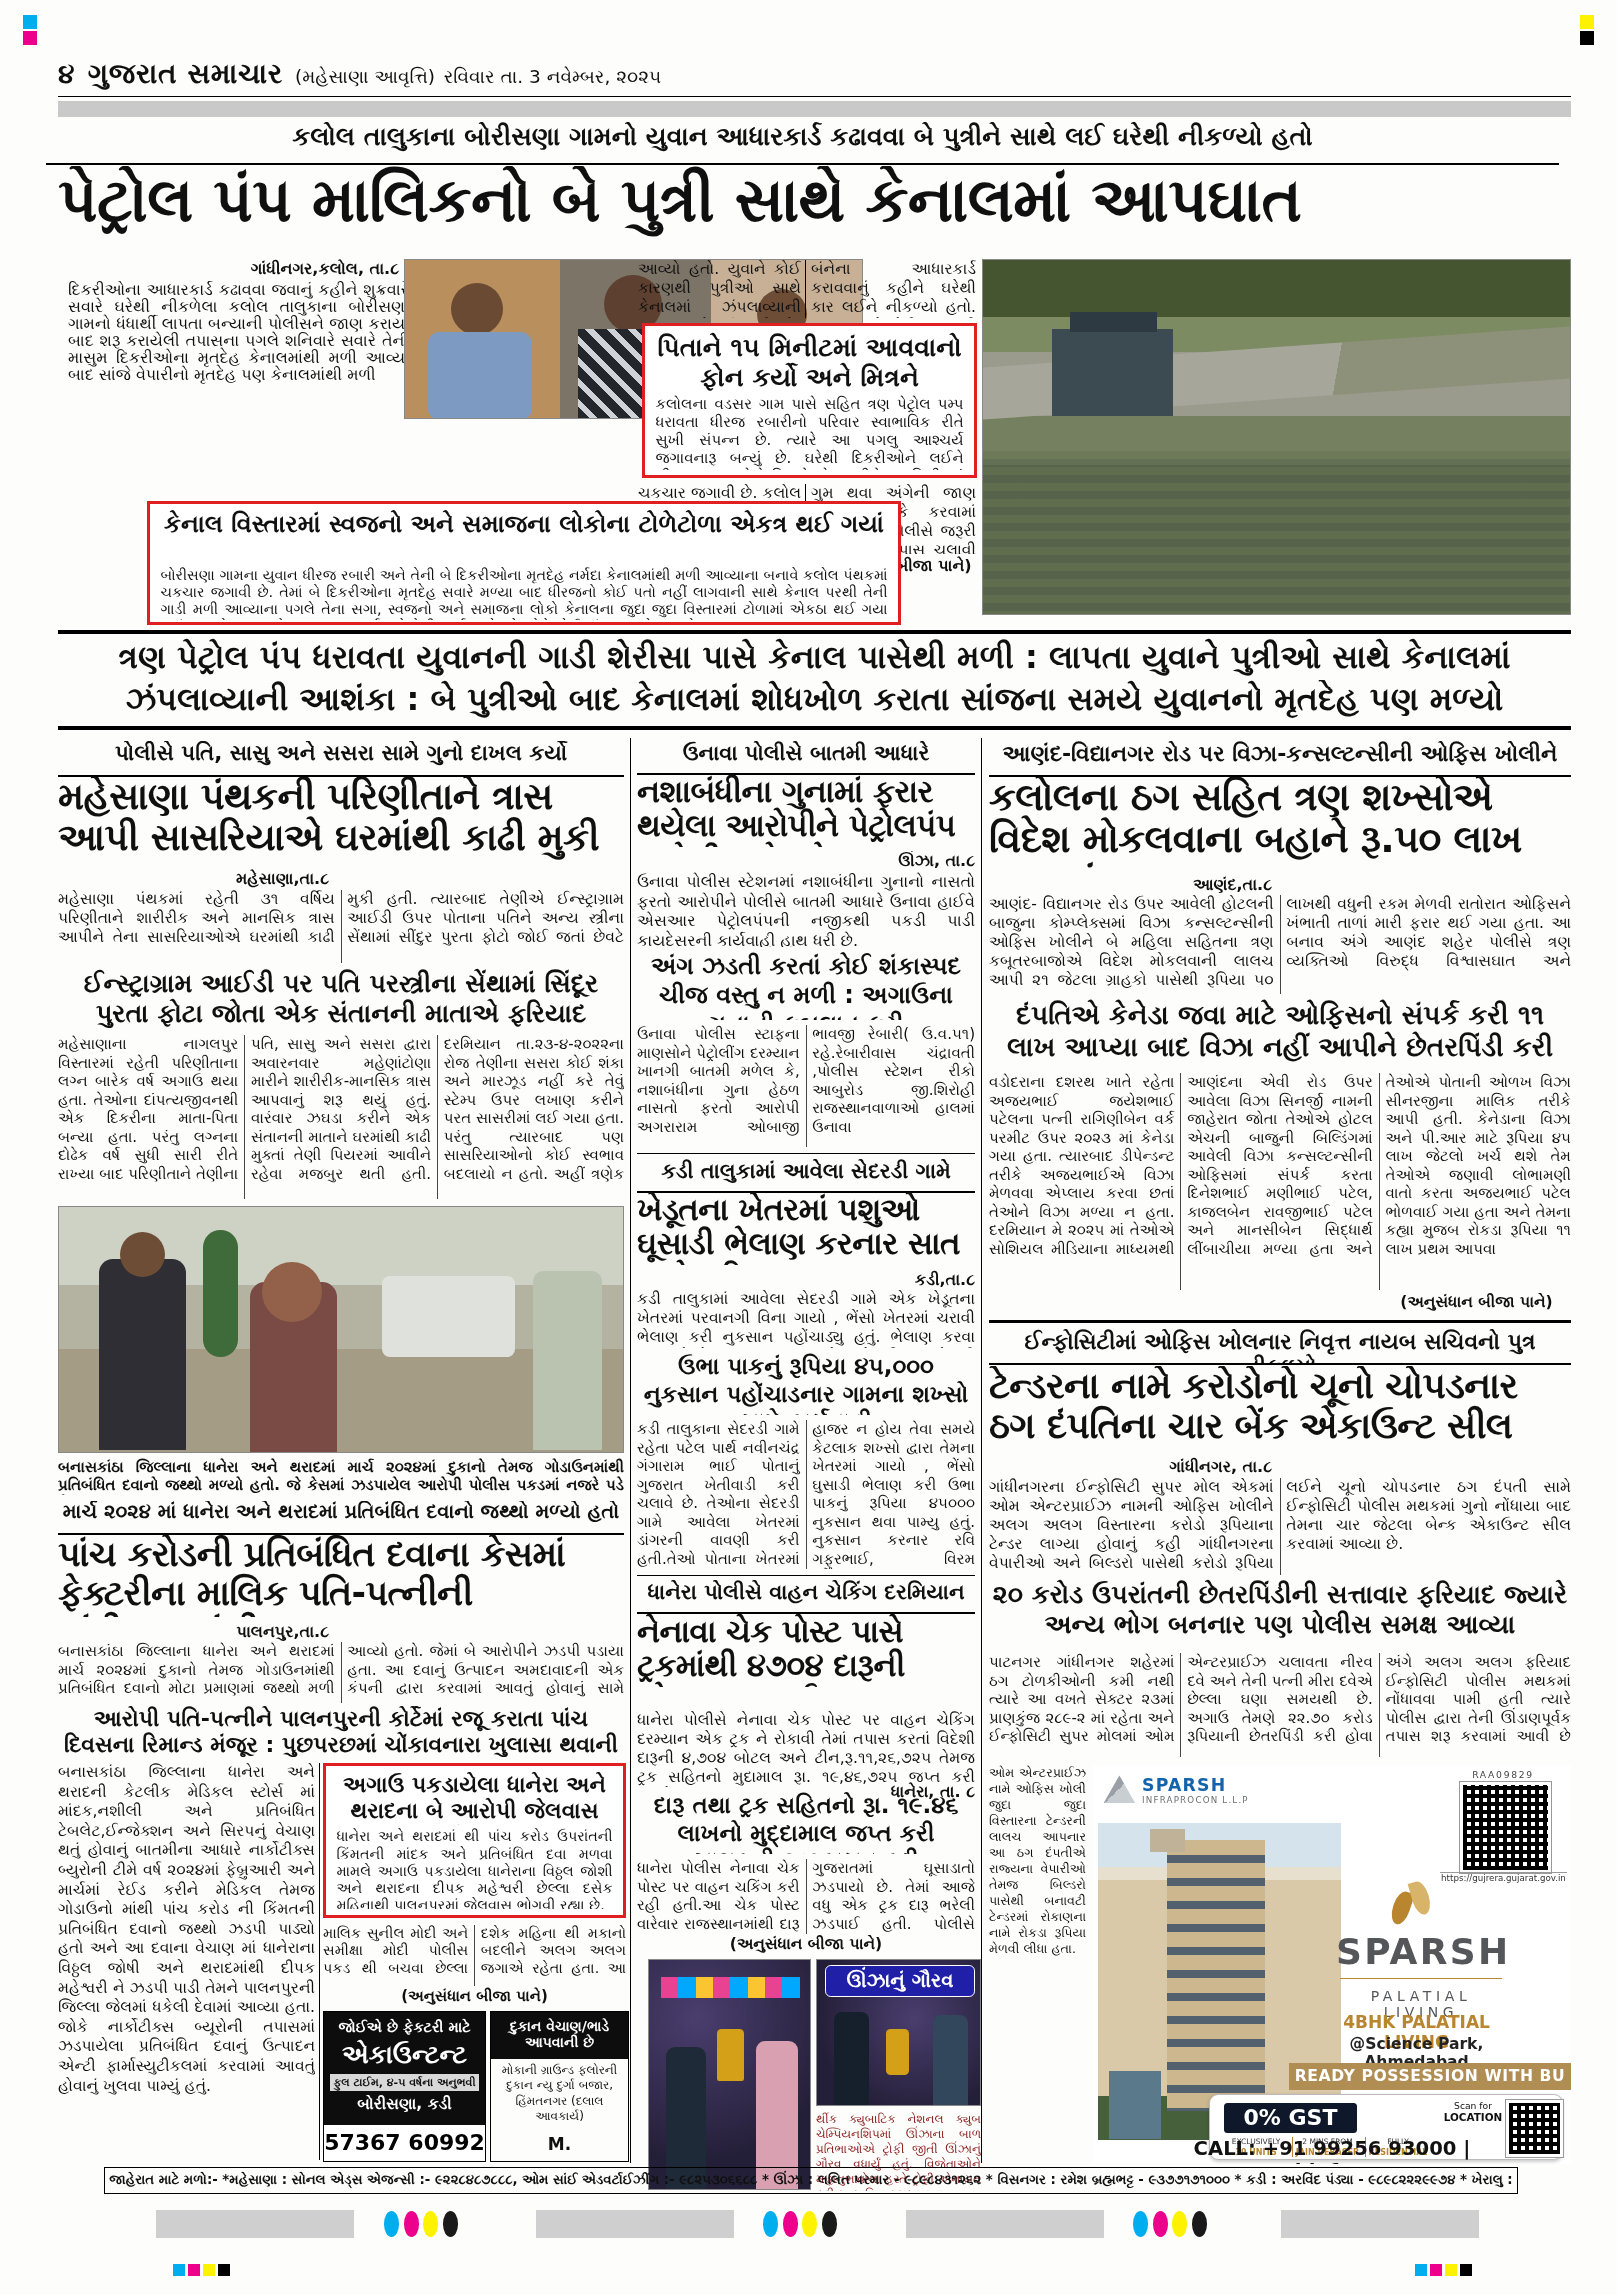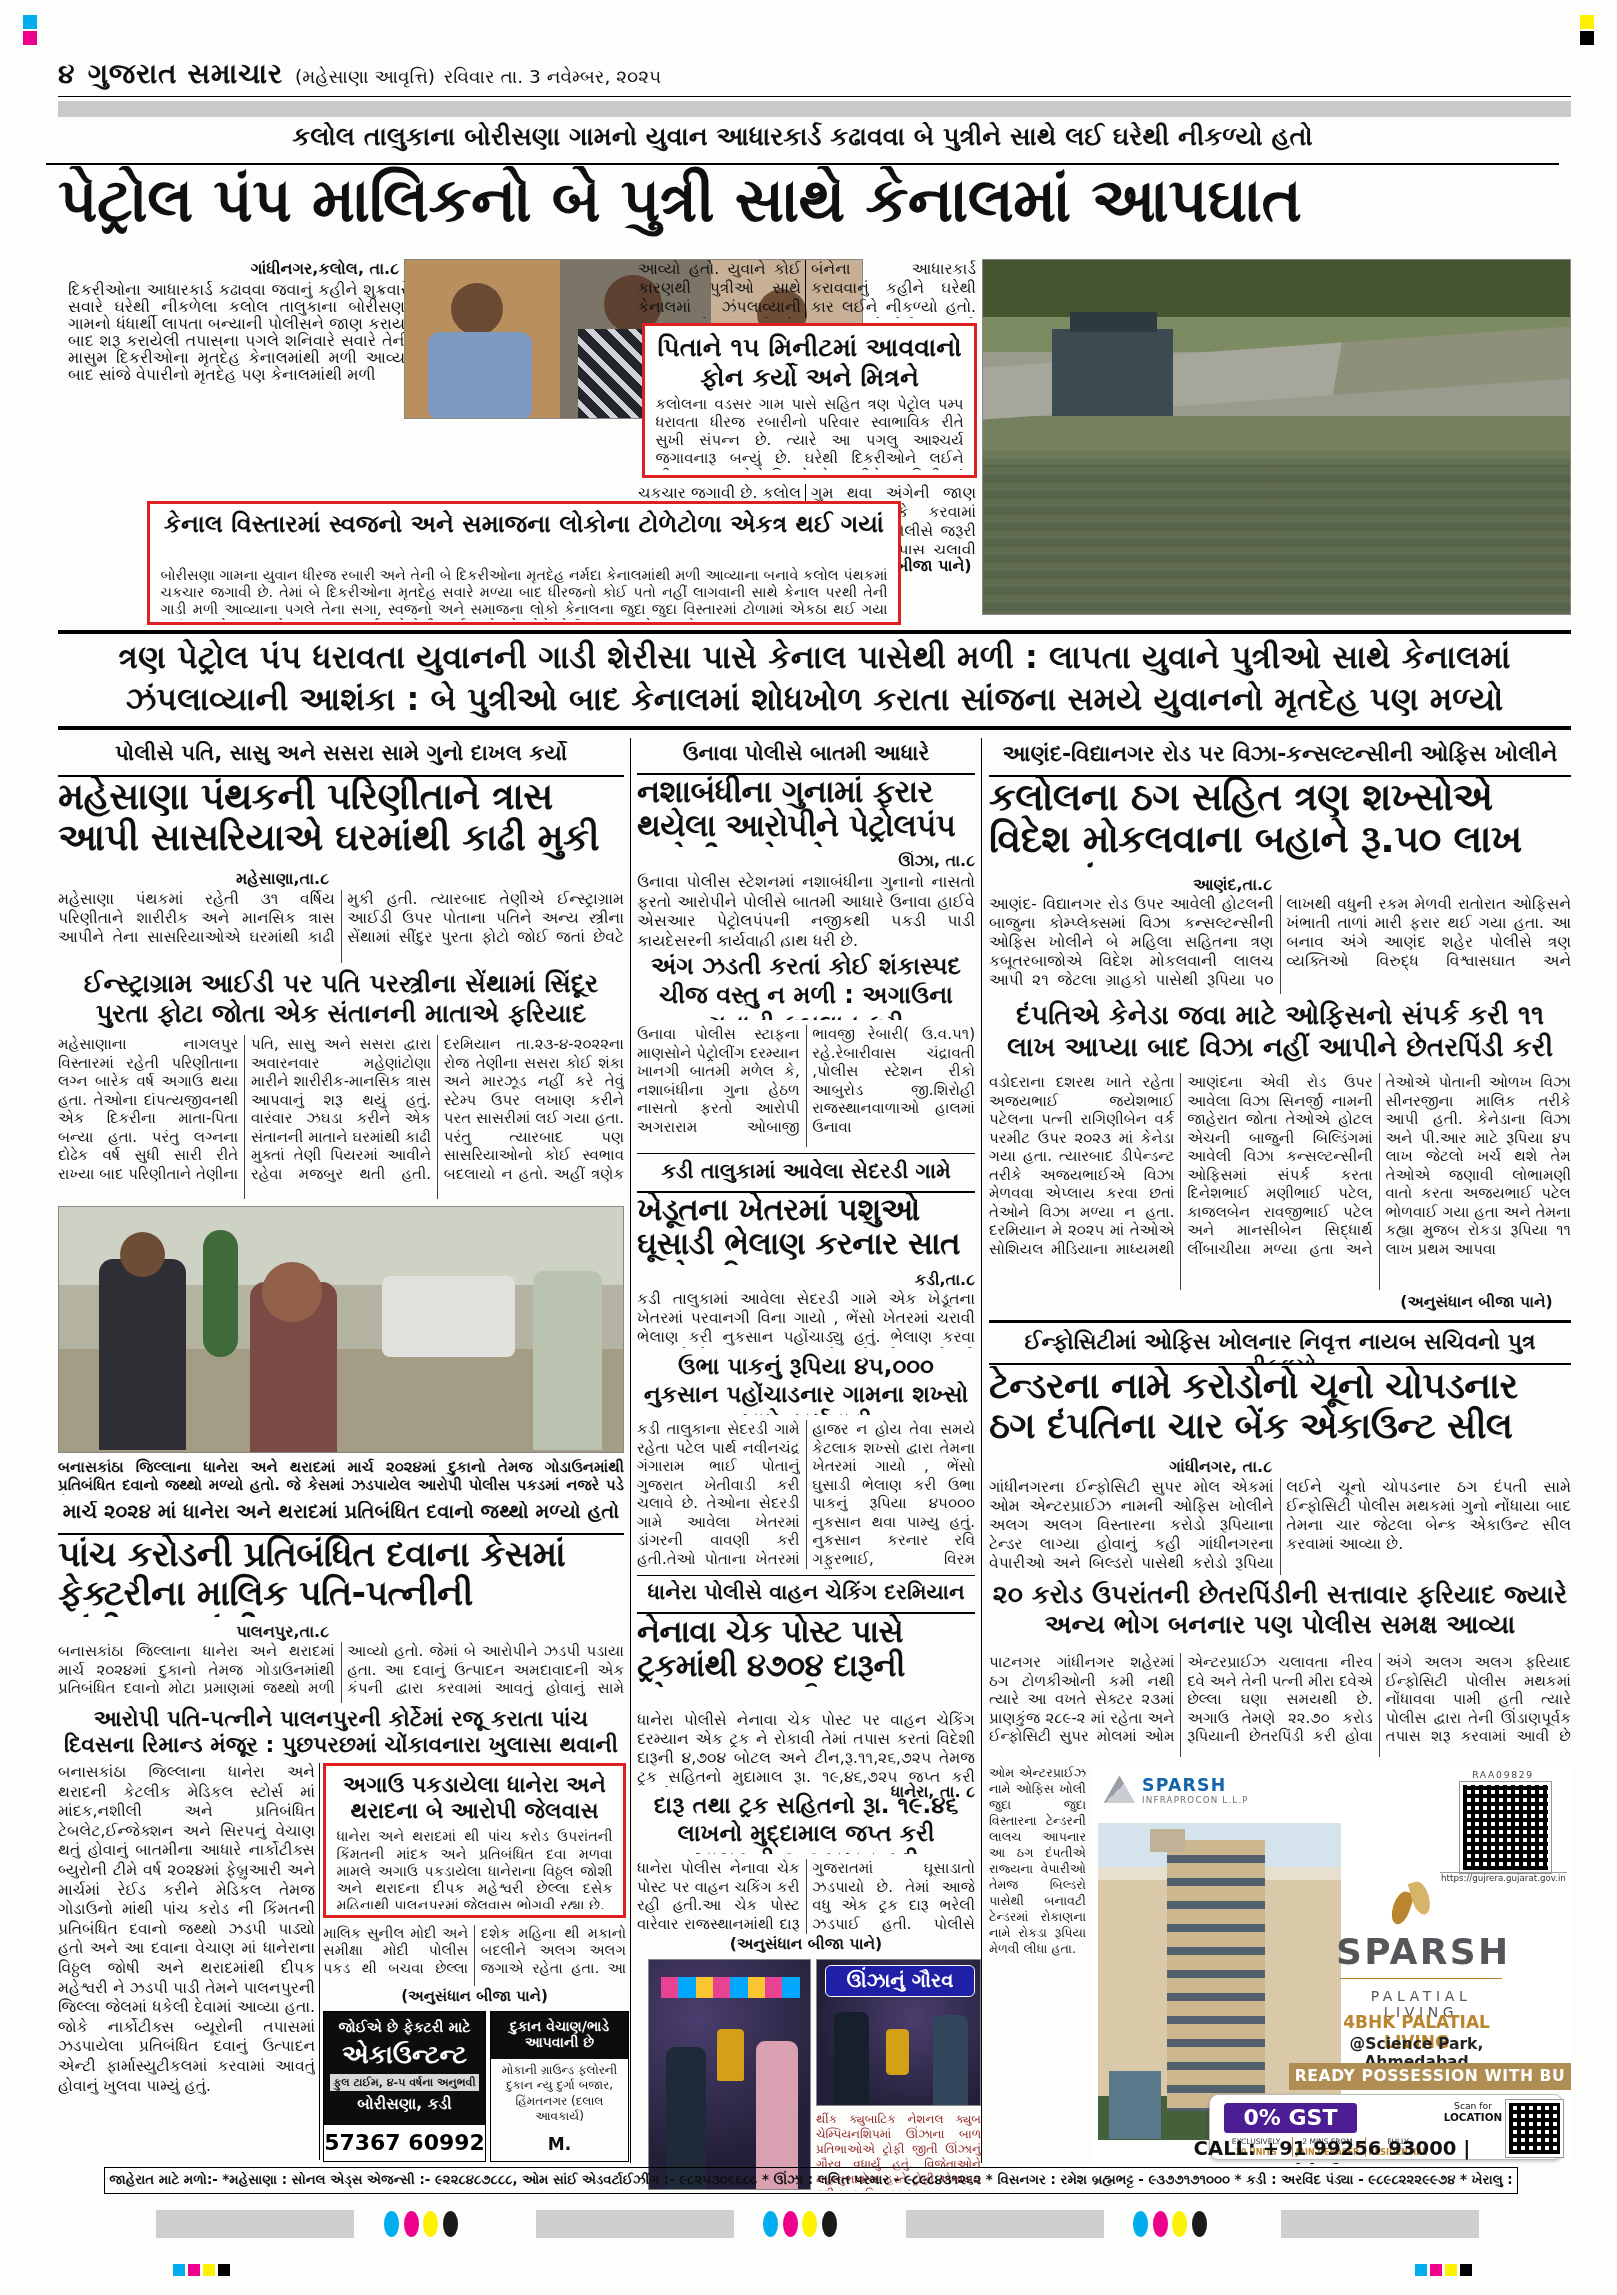--- a/index.html
+++ b/index.html
@@ -220,21 +220,21 @@
     <div class="abs" style="left:319px;top:116px;width:17.3px;height:34px;background:#d8b36a;border-radius:0 60% 60% 60%;transform:rotate(-16deg)"></div>
 
     <div class="abs c b" style="left:243px;top:166px;width:162px;font-size:36px;color:#55565a;letter-spacing:2.3px">SPARSH</div>
     <div class="abs c" style="left:247px;top:213px;width:162px;font-size:14px;color:#55565a;letter-spacing:4.6px;border-top:1.2px solid #b9852f;padding-top:9px">PALATIAL LIVING</div>
     <div class="abs c b" style="left:237px;top:247px;width:173px;font-size:17px;color:#b9852f">4BHK PALATIAL LIVING</div>
     <div class="abs c b" style="left:237px;top:270px;width:173px;font-size:15.6px;color:#222">@Science Park, Ahmedabad</div>
 
     <div class="abs c b" style="left:196px;top:298px;width:282px;height:26.6px;line-height:26.6px;background:#b08d52;color:#fff;font-size:15.6px;letter-spacing:0.6px">READY POSSESSION WITH BU</div>
 
     <div class="abs" style="left:116px;top:329px;width:352px;height:64px;background:#fff;border:0.6px solid #bbb;border-radius:9.2px;box-shadow:0 1.2px 3.5px rgba(0,0,0,.2)">
-      <div class="abs c b" style="left:14px;top:8px;width:133px;height:30px;line-height:30px;background:#4c1d95;color:#fff;font-size:22px;border-radius:3.5px">0% GST</div>
+      <div class="abs c b" style="left:14px;top:8px;width:133px;height:30px;line-height:30px;background:#0f172a;color:#fff;font-size:22px;border-radius:3.5px">0% GST</div>
       <div class="abs c" style="left:14px;top:42px;width:64px">
         <span style="font-size:7.5px;color:#333;display:block">EXCLUSIVELY</span>
         <span class="b" style="font-size:8px;color:#b9852f">39 UNITS</span>
       </div>
       <div class="abs c" style="left:82px;top:42px;width:69px;border-left:1.2px solid #b9852f">
         <span style="font-size:7.5px;color:#333;display:block">2 MINS FROM</span>
         <span class="b" style="font-size:8px;color:#b9852f">JAIN DERASER</span>
       </div>
       <div class="abs c" style="left:155px;top:42px;width:64px;border-left:1.2px solid #b9852f">
         <span style="font-size:7.5px;color:#333;display:block">FULLY</span>

